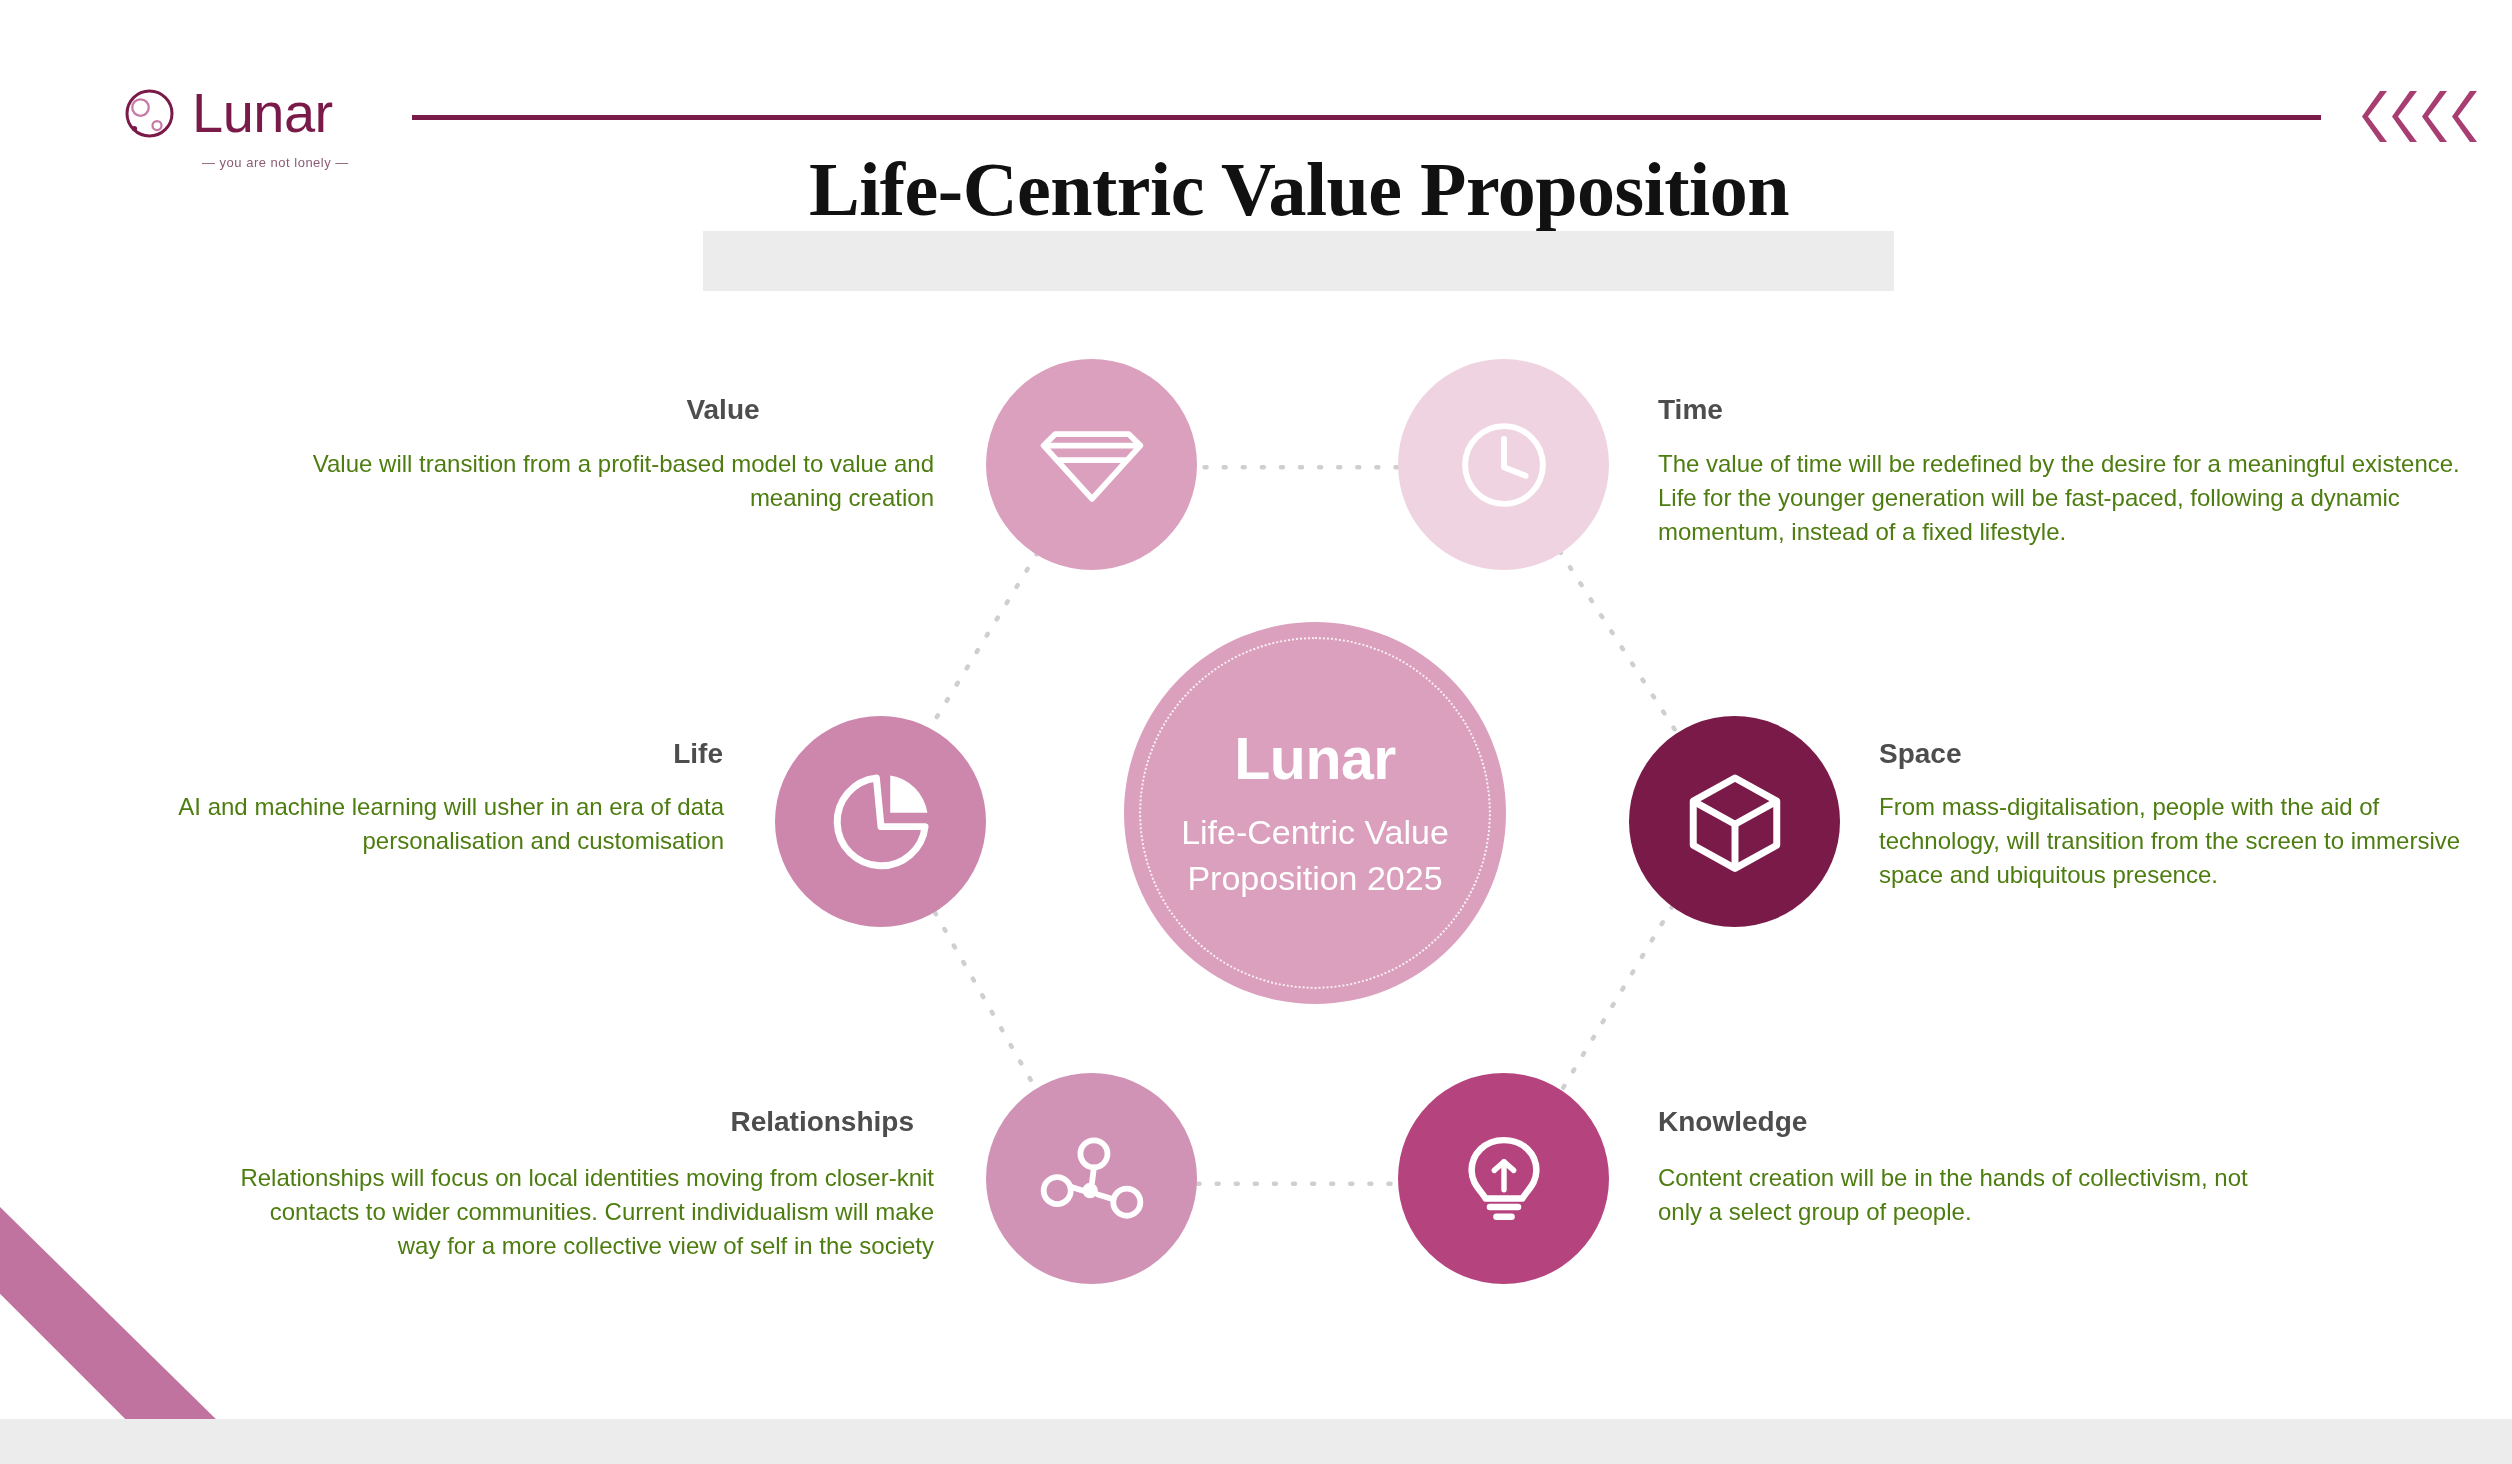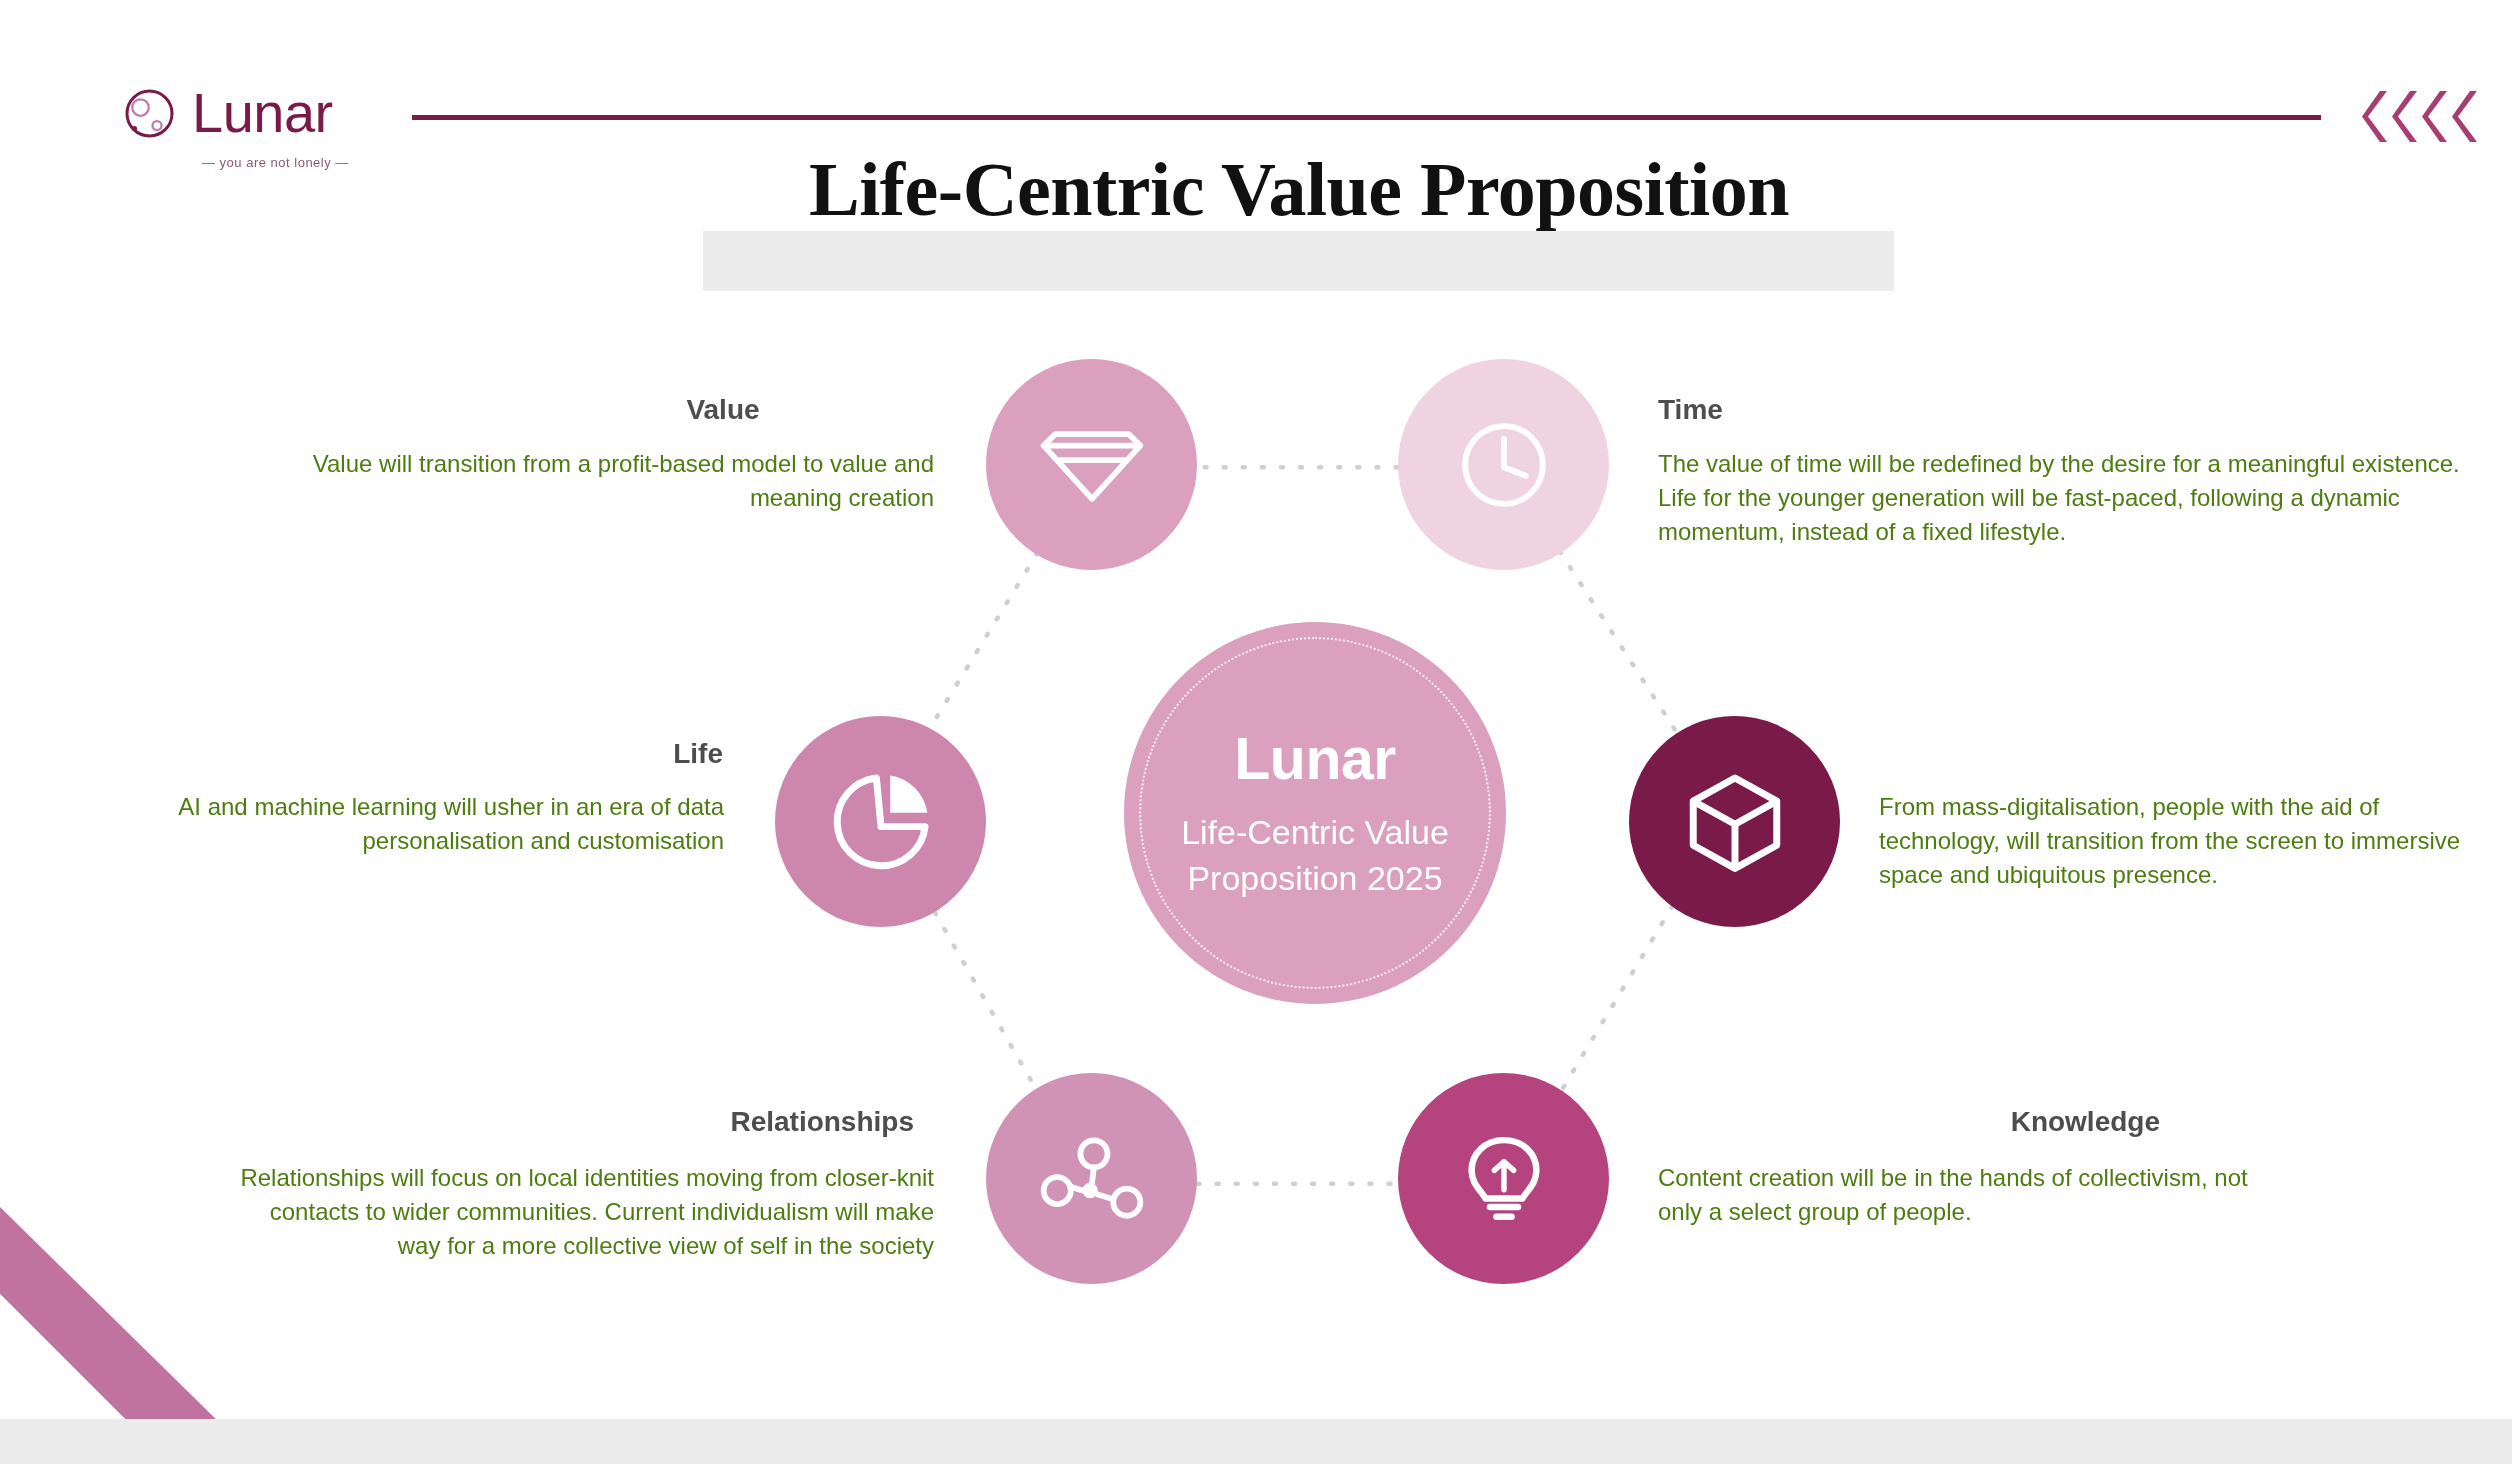--- a/index.html
+++ b/index.html
@@ -258,34 +258,35 @@
 
   <div class="node" style="left:1629px; top:716px; width:211px; height:211px; background:#7a1a49;">
     <span>
       <svg width="116" height="116" viewBox="0 0 100 100">
         <path d="M50 12 L86 32 L86 70 L50 90 L14 70 L14 32 Z" fill="none" stroke="#ffffff" stroke-width="6" stroke-linejoin="round"></path>
         <path d="M14 32 L50 52 L86 32" fill="none" stroke="#ffffff" stroke-width="6" stroke-linejoin="round"></path>
         <path d="M50 52 L50 90" fill="none" stroke="#ffffff" stroke-width="6"></path>
       </svg>
     </span>
   </div>
+  <div class="label ta-l" style="left:1879px; top:738px; width:502px;">Space</div>
   <div class="desc ta-l" style="left:1879px; top:790px; width:593px;">From mass-digitalisation, people with the aid of technology, will transition from the screen to immersive space and ubiquitous presence.</div>
 
   <div class="node" style="left:1398px; top:1073px; width:211px; height:211px; background:#b5447e;">
     <span>
       <svg width="108" height="108" viewBox="0 0 100 100">
         <path d="M50 14 C32 14 20 27 20 42 C20 54 28 60 33 68 L67 68 C72 60 80 54 80 42 C80 27 68 14 50 14 Z" fill="none" stroke="#ffffff" stroke-width="6" stroke-linejoin="round"></path>
         <path d="M37 76 L63 76" fill="none" stroke="#ffffff" stroke-width="6" stroke-linecap="round"></path>
         <path d="M43 85 L57 85" fill="none" stroke="#ffffff" stroke-width="6" stroke-linecap="round"></path>
         <path d="M50 34 L50 60" fill="none" stroke="#ffffff" stroke-width="5" stroke-linecap="round"></path>
         <path d="M41 42 L50 34 L59 42" fill="none" stroke="#ffffff" stroke-width="5" stroke-linecap="round" stroke-linejoin="round"></path>
       </svg>
     </span>
   </div>
-  <div class="label ta-l" style="left:1658px; top:1106px; width:502px;text-align:right;">Knowledge</div>
+  <div class="label ta-l" style="left:1658px; top:1106px; width:502px;">Knowledge</div>
   <div class="desc ta-l" style="left:1658px; top:1161px; width:593px;">Content creation will be in the hands of collectivism, not only a select group of people.</div>
 
   <div class="node" style="left:986px; top:1073px; width:211px; height:211px; background:#d093b5;">
     <span>
       <svg width="116" height="100" viewBox="0 0 120 100">
         <circle cx="62" cy="24" r="14" fill="none" stroke="#ffffff" stroke-width="6"></circle>
         <circle cx="24" cy="62" r="14" fill="none" stroke="#ffffff" stroke-width="6"></circle>
         <circle cx="96" cy="74" r="14" fill="none" stroke="#ffffff" stroke-width="6"></circle>
         <circle cx="58" cy="62" r="8" fill="#ffffff"></circle>
         <path d="M38 58 L50 62 M62 38 L60 54 M66 66 L82 71" fill="none" stroke="#ffffff" stroke-width="6" stroke-linecap="round"></path>

